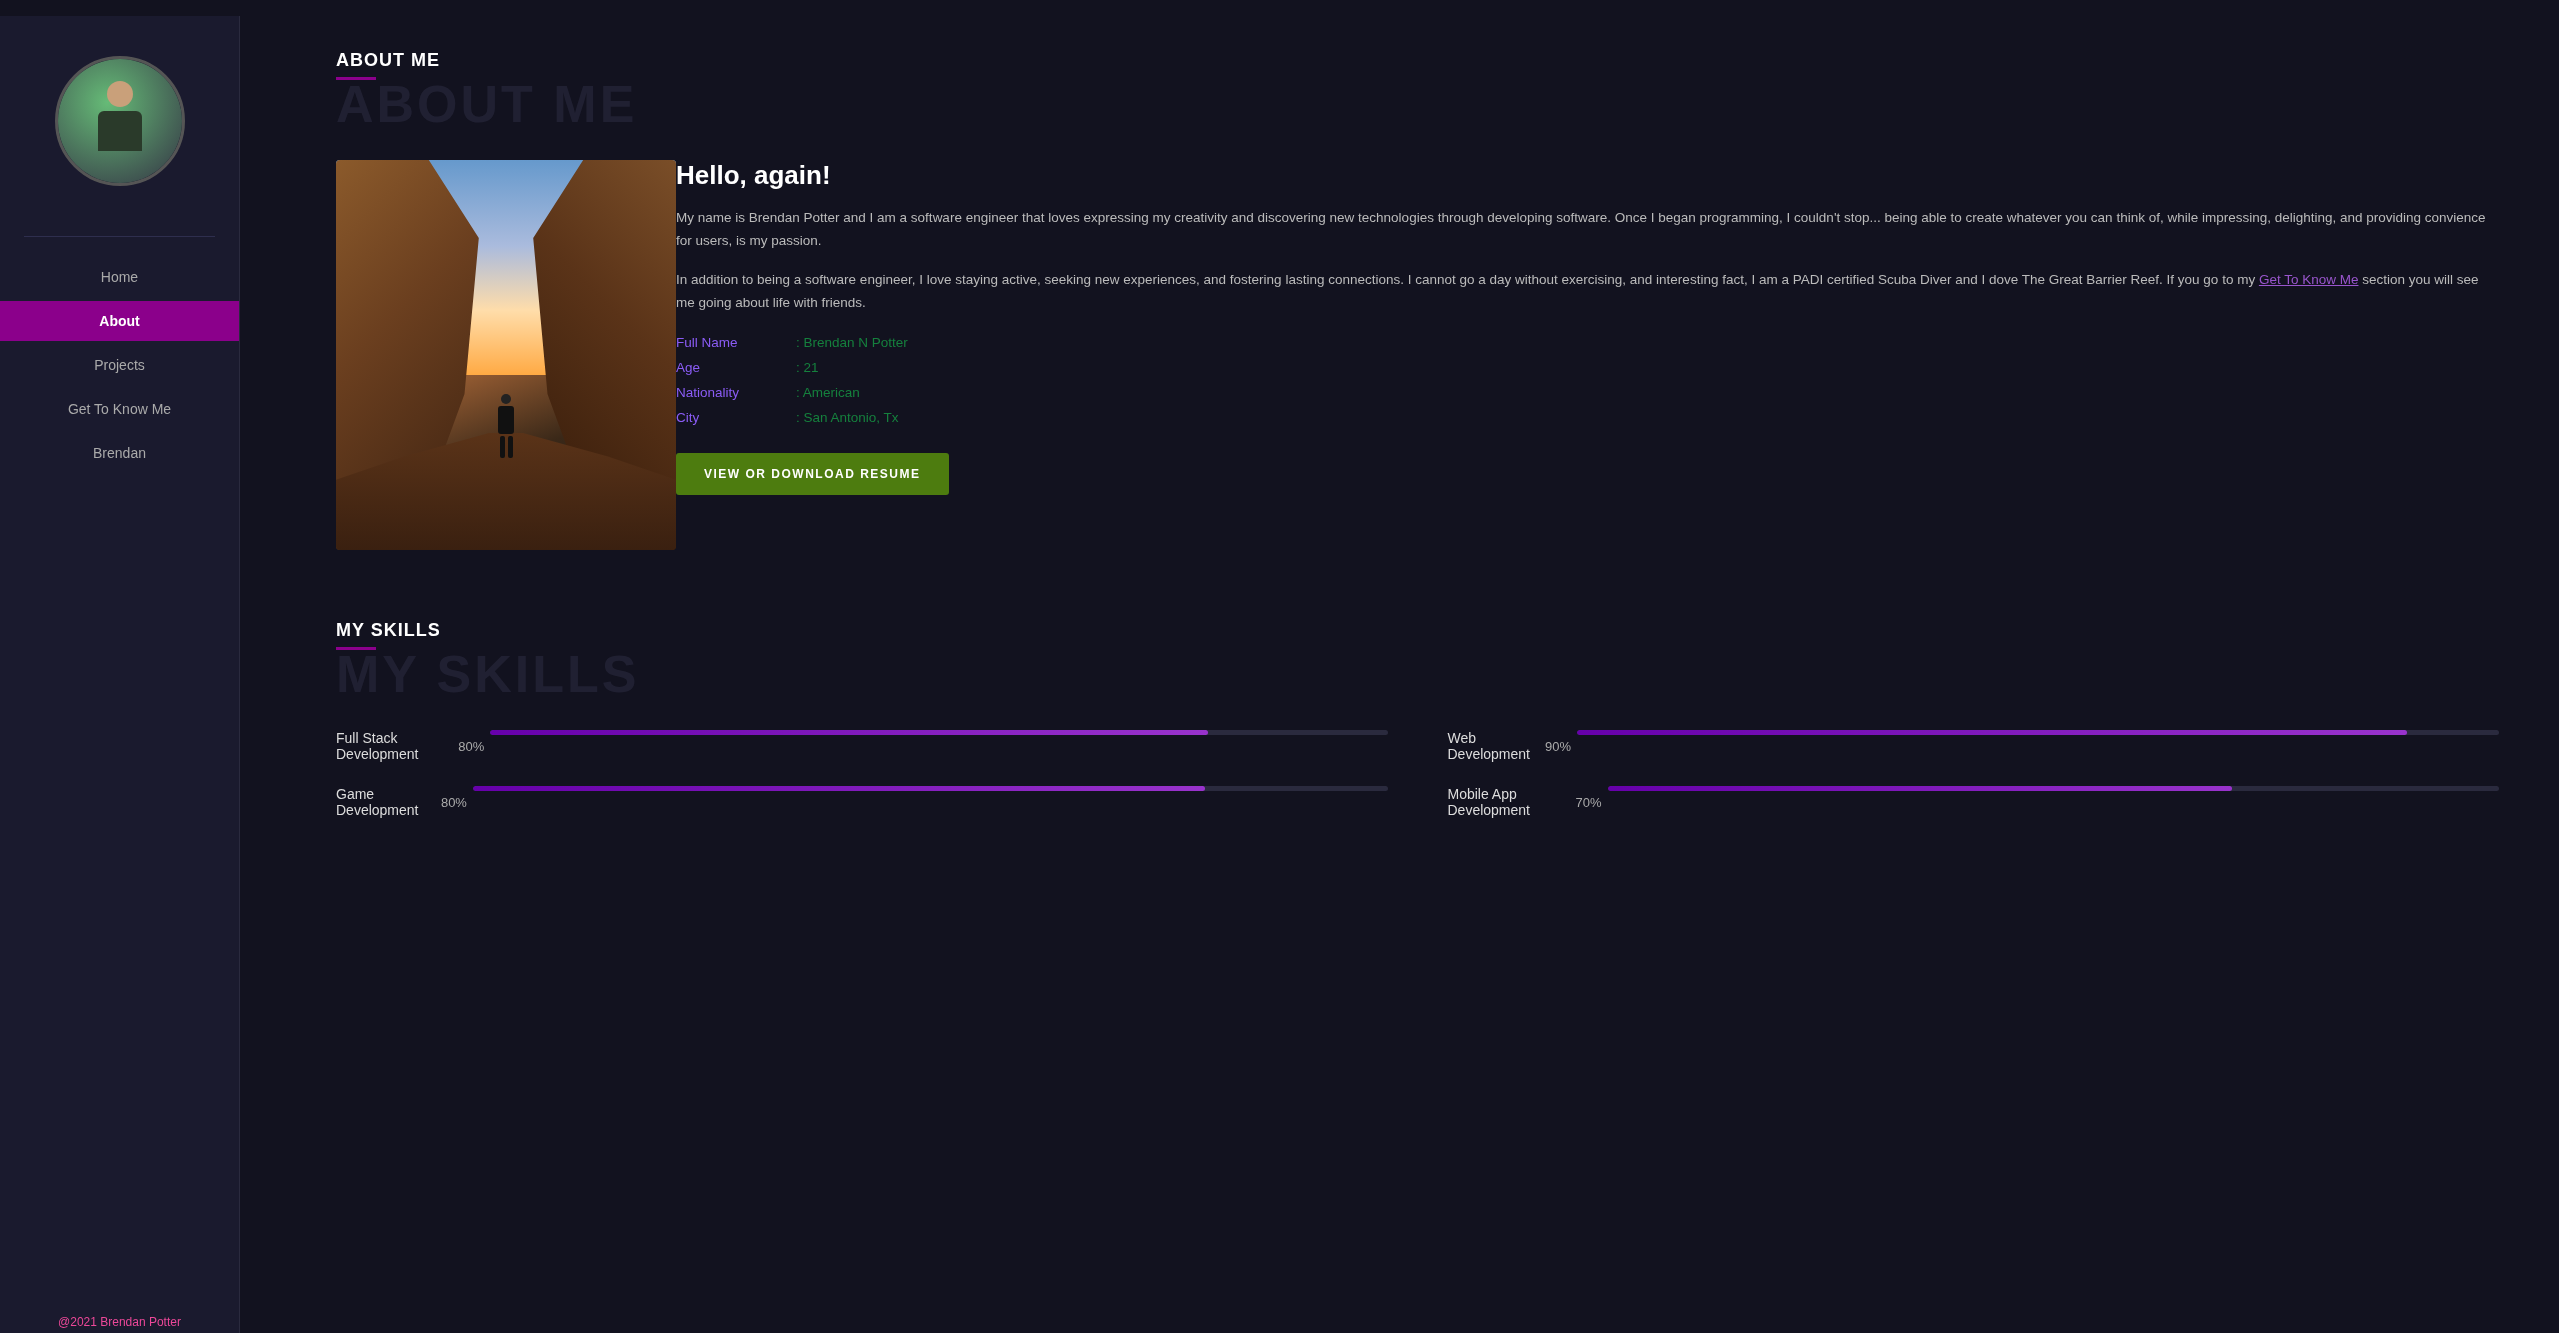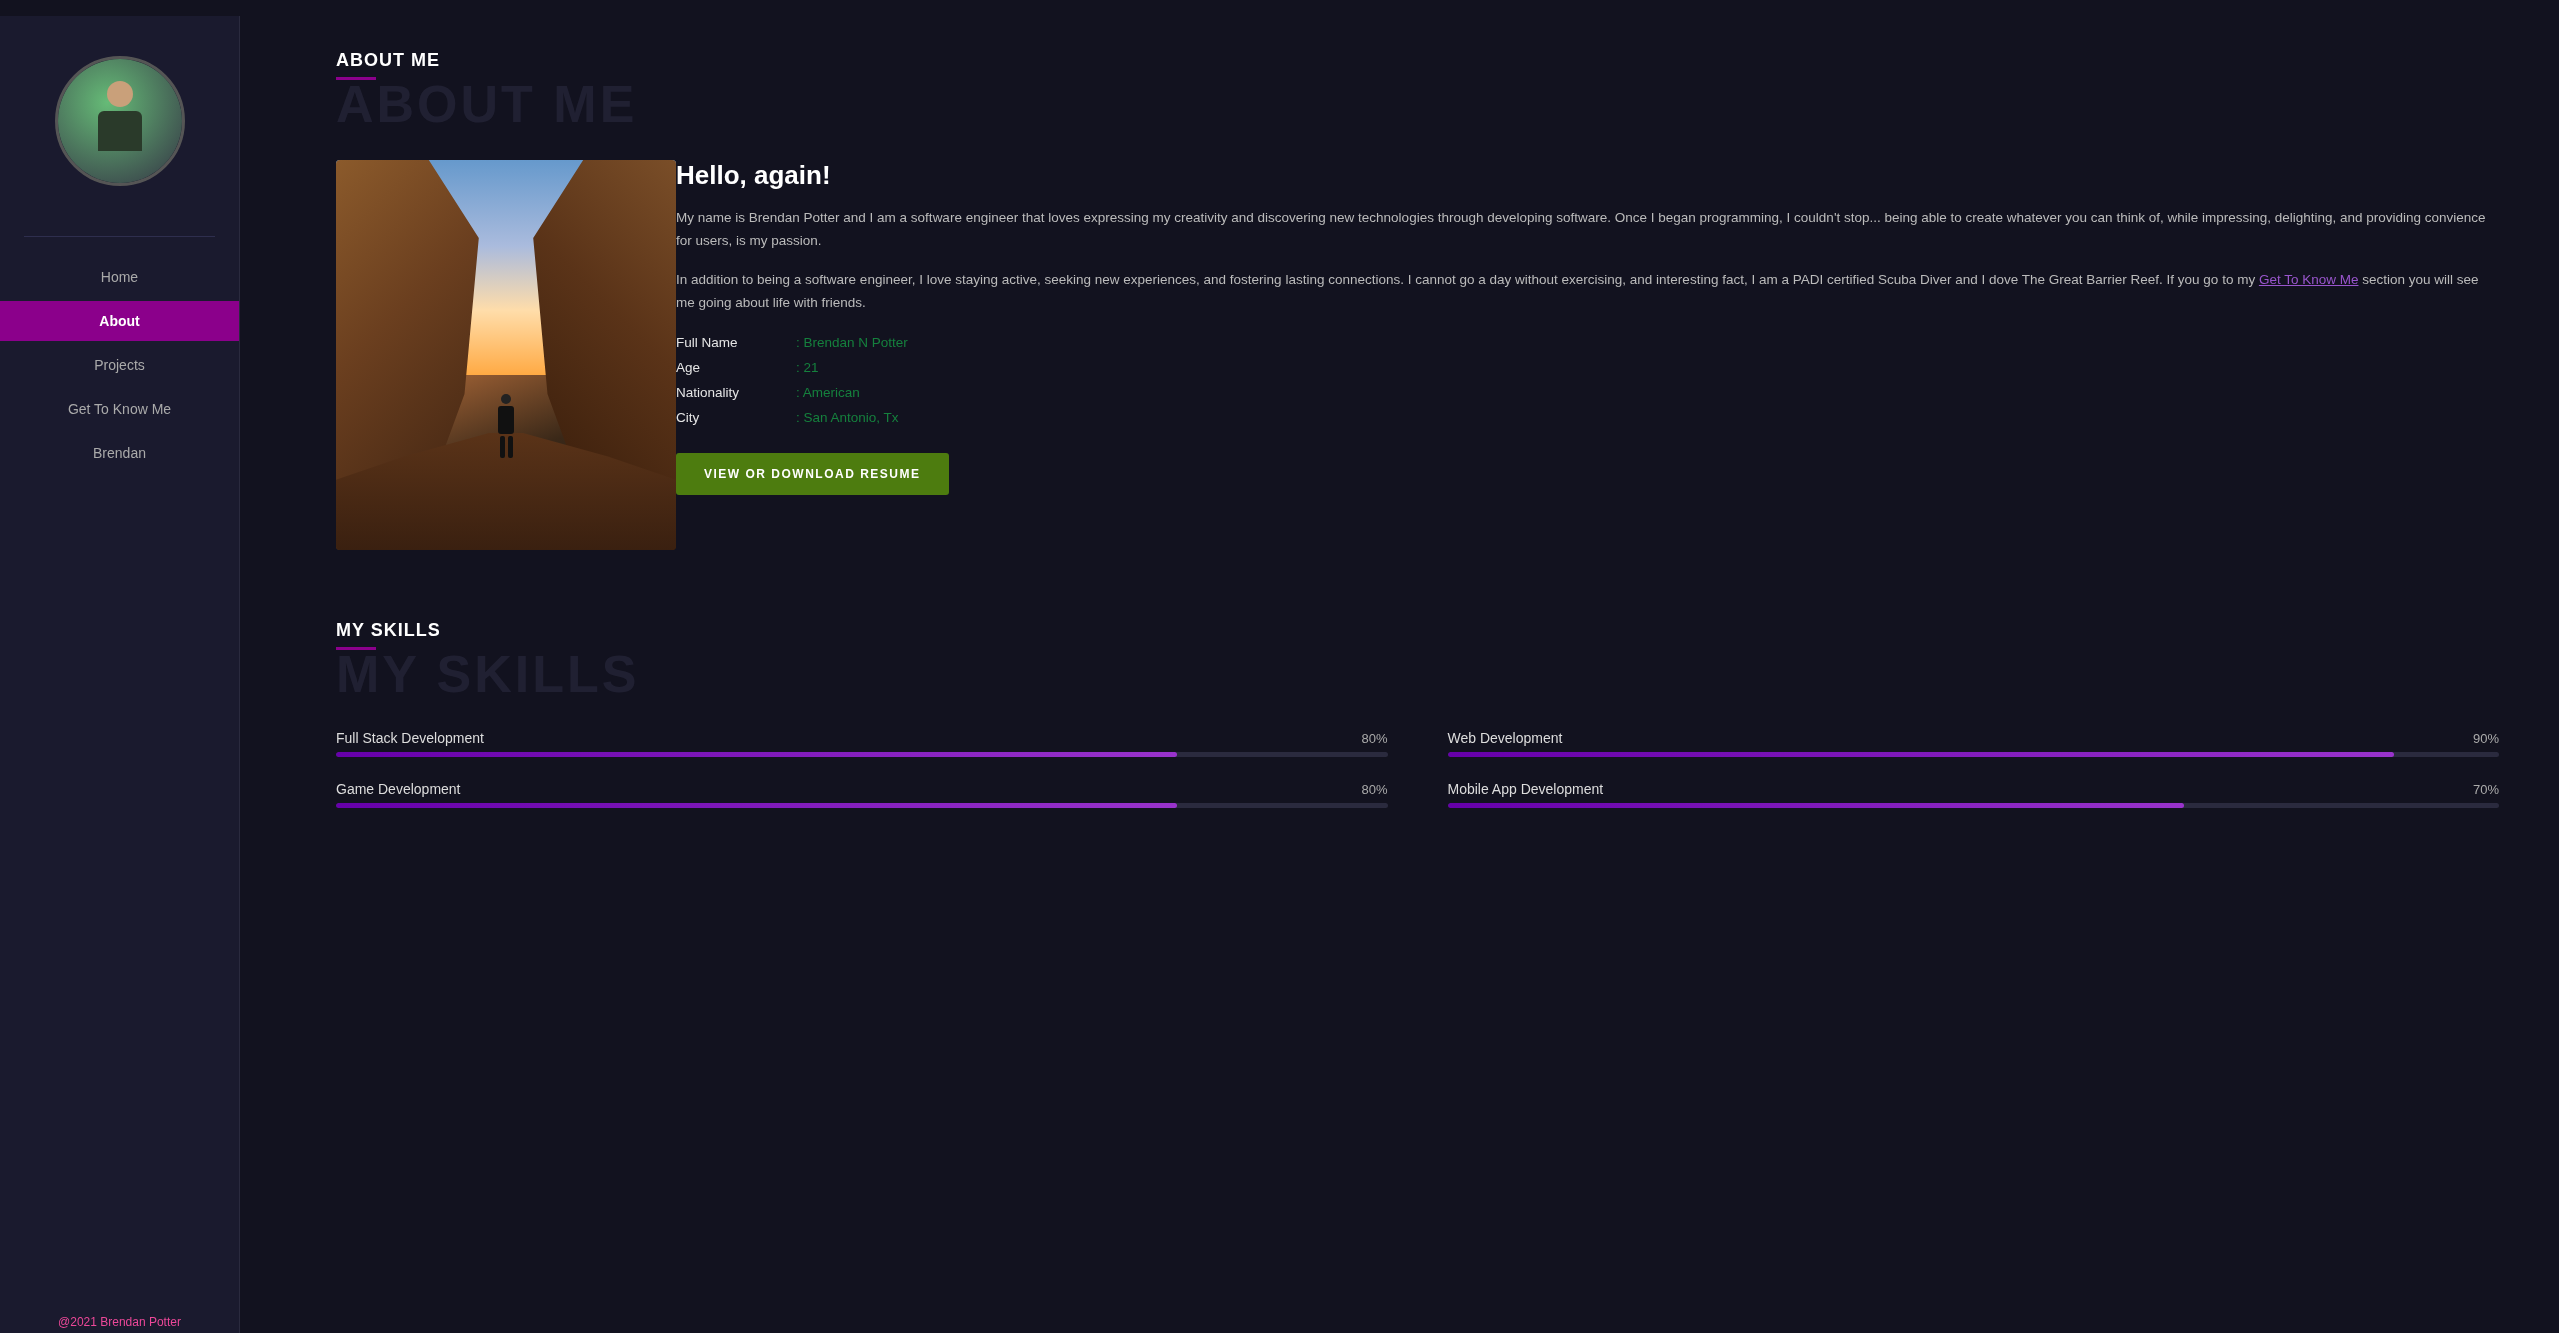--- a/index.html
+++ b/index.html
@@ -279,21 +279,21 @@
 
     .info-table {
       margin: 20px 0;
       display: grid;
       grid-template-columns: 120px 1fr;
       gap: 10px 0;
       font-size: 13.5px;
     }
 
     .info-label {
-      color: #e5e5e5;
+      color: #8b5cf6;
     }
 
     .info-value {
       color: #15803d;
     }
 
     .resume-btn {
       display: inline-block;
       background: #4d7c0f;
       color: #fff;
@@ -316,21 +316,21 @@
 
     .skills-grid {
       display: grid;
       grid-template-columns: 1fr 1fr;
       gap: 24px 60px;
       margin-top: 20px;
     }
 
     .skill-item {
       display: flex;
-      flex-direction: column;
+      flex-direction: row;
       gap: 6px;
     }
 
     .skill-header {
       display: flex;
       justify-content: space-between;
       align-items: center;
     }
 
     .skill-name {

